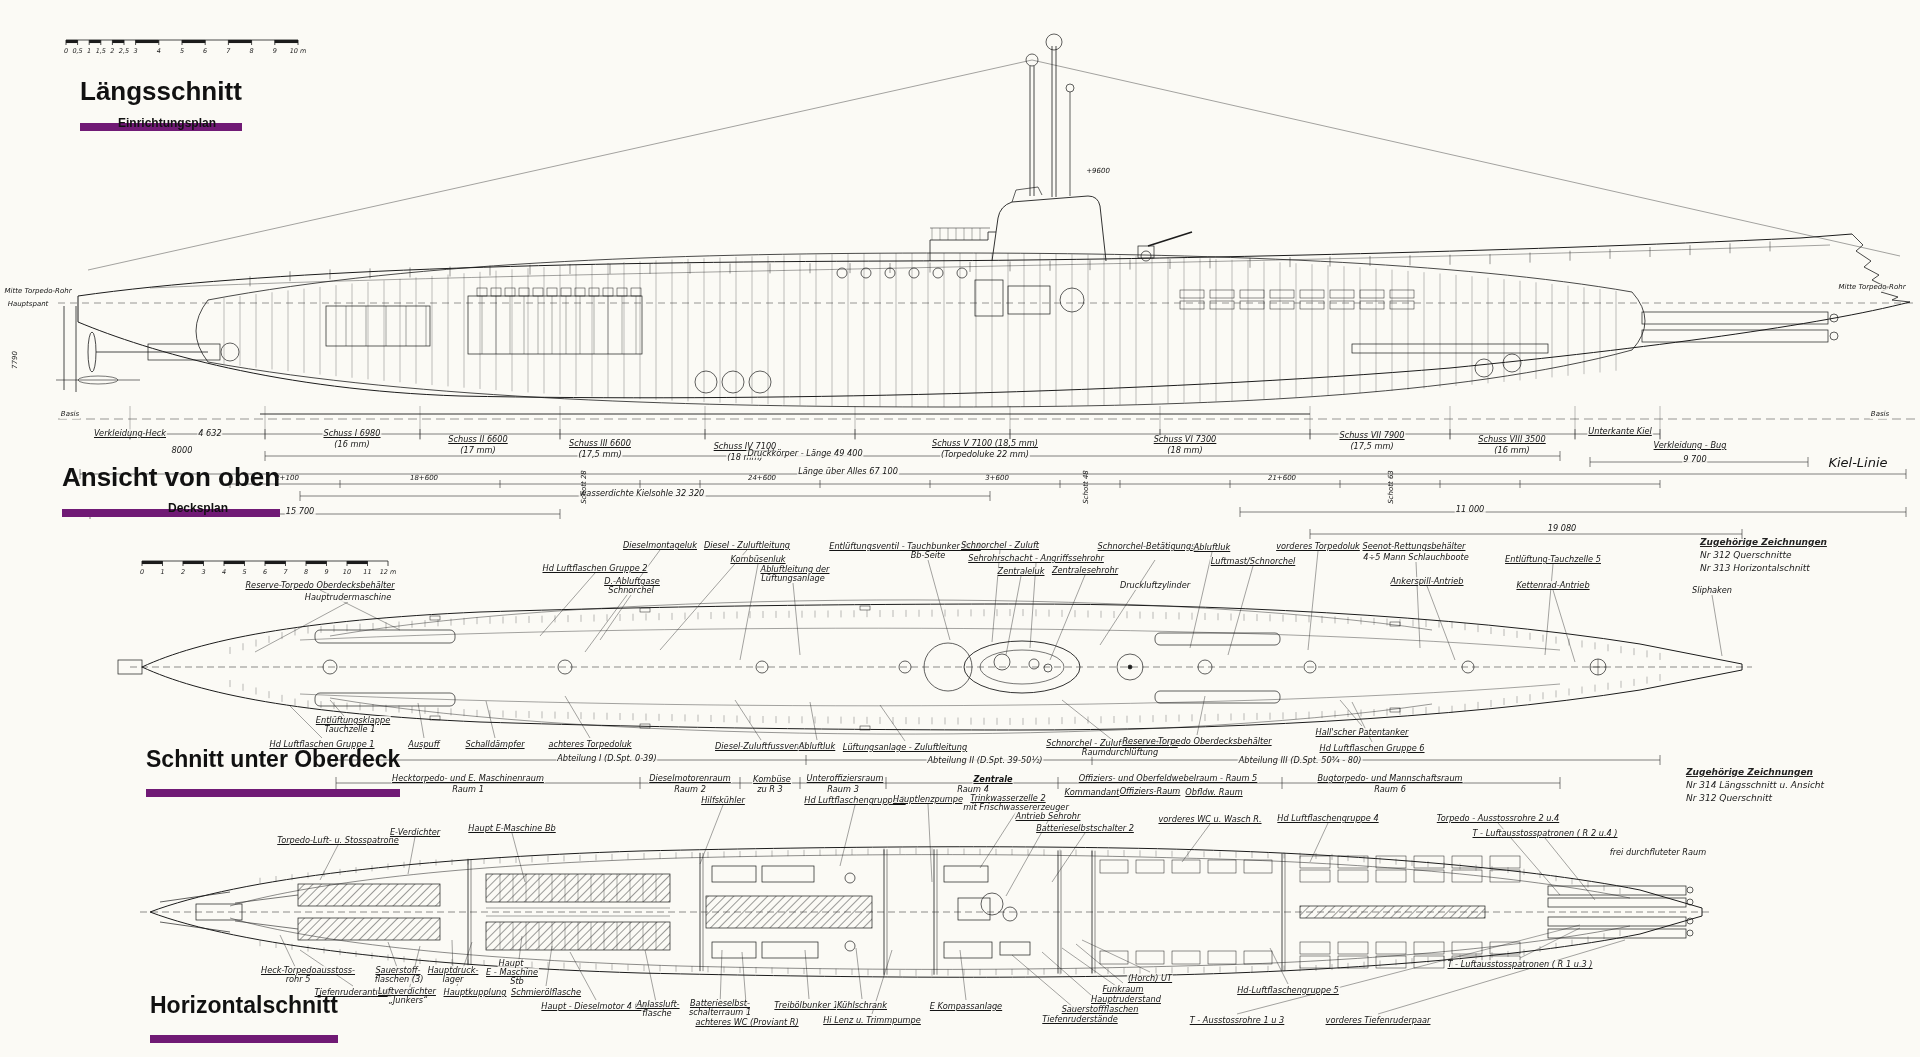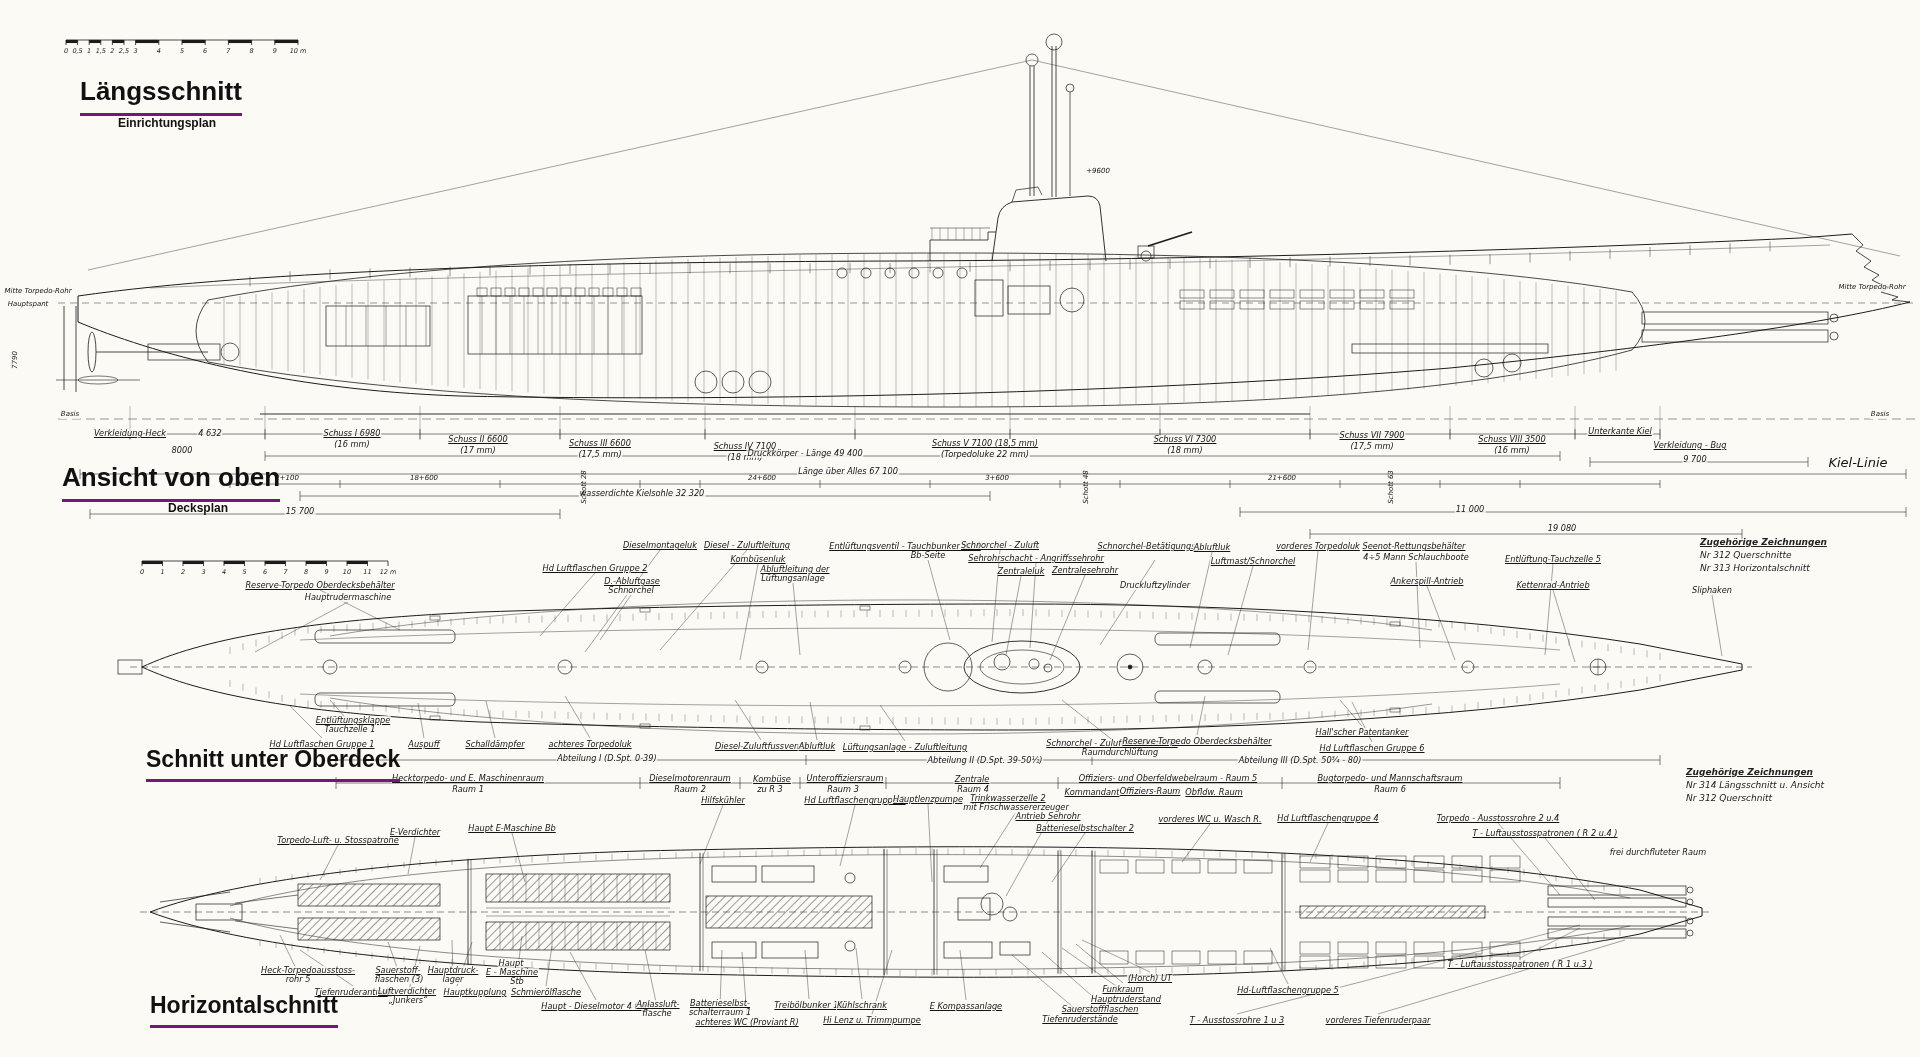--- a/index.html
+++ b/index.html
@@ -6,21 +6,21 @@
   .page{position:relative;width:1920px;height:1057px;background:#fbfaf5;overflow:hidden;
         font-family:"Liberation Sans",sans-serif;color:#1a1a1a;}
   #bp{position:absolute;left:0;top:0;}
   .lbl{position:absolute;font:italic 8.2px "DejaVu Sans",sans-serif;color:#141414;
        transform:translateX(-50%);white-space:nowrap;line-height:1.08;
        background:rgba(251,250,245,.78);padding:0 1px;}
   .lbl.u{text-decoration:underline;}
   .lbl.rot{transform:translate(-50%,-50%) rotate(-90deg);background:none;}
   .tick{position:absolute;font:italic 6.5px "DejaVu Sans",sans-serif;transform:translateX(-50%);color:#222;}
   .hd{position:absolute;font-weight:bold;color:#111;}
-  .hd .ul{border-bottom:3px solid #701a75;padding-bottom:7px;}
+  .hd .ul{border-bottom:8px solid #701a75;padding-bottom:17px;}
   .title{position:absolute;left:1500px;top:26px;font-size:25px;font-weight:normal;color:#111;
          letter-spacing:.5px;}
   .sub{position:absolute;font-size:12px;font-weight:bold;color:#111;}
   .note{position:absolute;font:italic 9px "DejaVu Sans",sans-serif;color:#222;line-height:13px;}
   .note .nh{font-weight:bold;text-decoration:underline;}
 </style>
 </head>
 <body>
 
 <div class="page">
@@ -1125,21 +1125,21 @@
       <div class="lbl u" style="left: 1372px; top: 744px;">Hd Luftflaschen Gruppe 6</div>
       <div class="lbl" style="left: 1658px; top: 848px;">frei durchfluteter Raum</div>
       <div class="lbl u" style="left: 468px; top: 774px;">Hecktorpedo- und E. Maschinenraum</div>
       <div class="lbl" style="left: 468px; top: 785px;">Raum 1</div>
       <div class="lbl u" style="left: 690px; top: 774px;">Dieselmotorenraum</div>
       <div class="lbl" style="left: 690px; top: 785px;">Raum 2</div>
       <div class="lbl u" style="left: 772px; top: 775px;">Kombüse</div>
       <div class="lbl" style="left: 770px; top: 785px;">zu R 3</div>
       <div class="lbl u" style="left: 845px; top: 774px;">Unteroffiziersraum</div>
       <div class="lbl" style="left: 843px; top: 785px;">Raum 3</div>
-      <div class="lbl u" style="left: 972px; top: 775px;">Zentrale</div>
+      <div class="lbl u" style="left: 993px; top: 775px; font-weight: bold;">Zentrale</div>
       <div class="lbl" style="left: 973px; top: 785px;">Raum 4</div>
       <div class="lbl u" style="left: 1168px; top: 774px;">Offiziers- und Oberfeldwebelraum - Raum 5</div>
       <div class="lbl u" style="left: 1092px; top: 788px;">Kommandant</div>
       <div class="lbl u" style="left: 1150px; top: 787px;">Offiziers-Raum</div>
       <div class="lbl u" style="left: 1214px; top: 788px;">Obfldw. Raum</div>
       <div class="lbl u" style="left: 1390px; top: 774px;">Bugtorpedo- und Mannschaftsraum</div>
       <div class="lbl" style="left: 1390px; top: 785px;">Raum 6</div>
       <div class="lbl u" style="left: 338px; top: 836px;">Torpedo-Luft- u. Stosspatrone</div>
       <div class="lbl u" style="left: 415px; top: 828px;">E-Verdichter</div>
       <div class="lbl u" style="left: 512px; top: 824px;">Haupt E-Maschine Bb</div>

